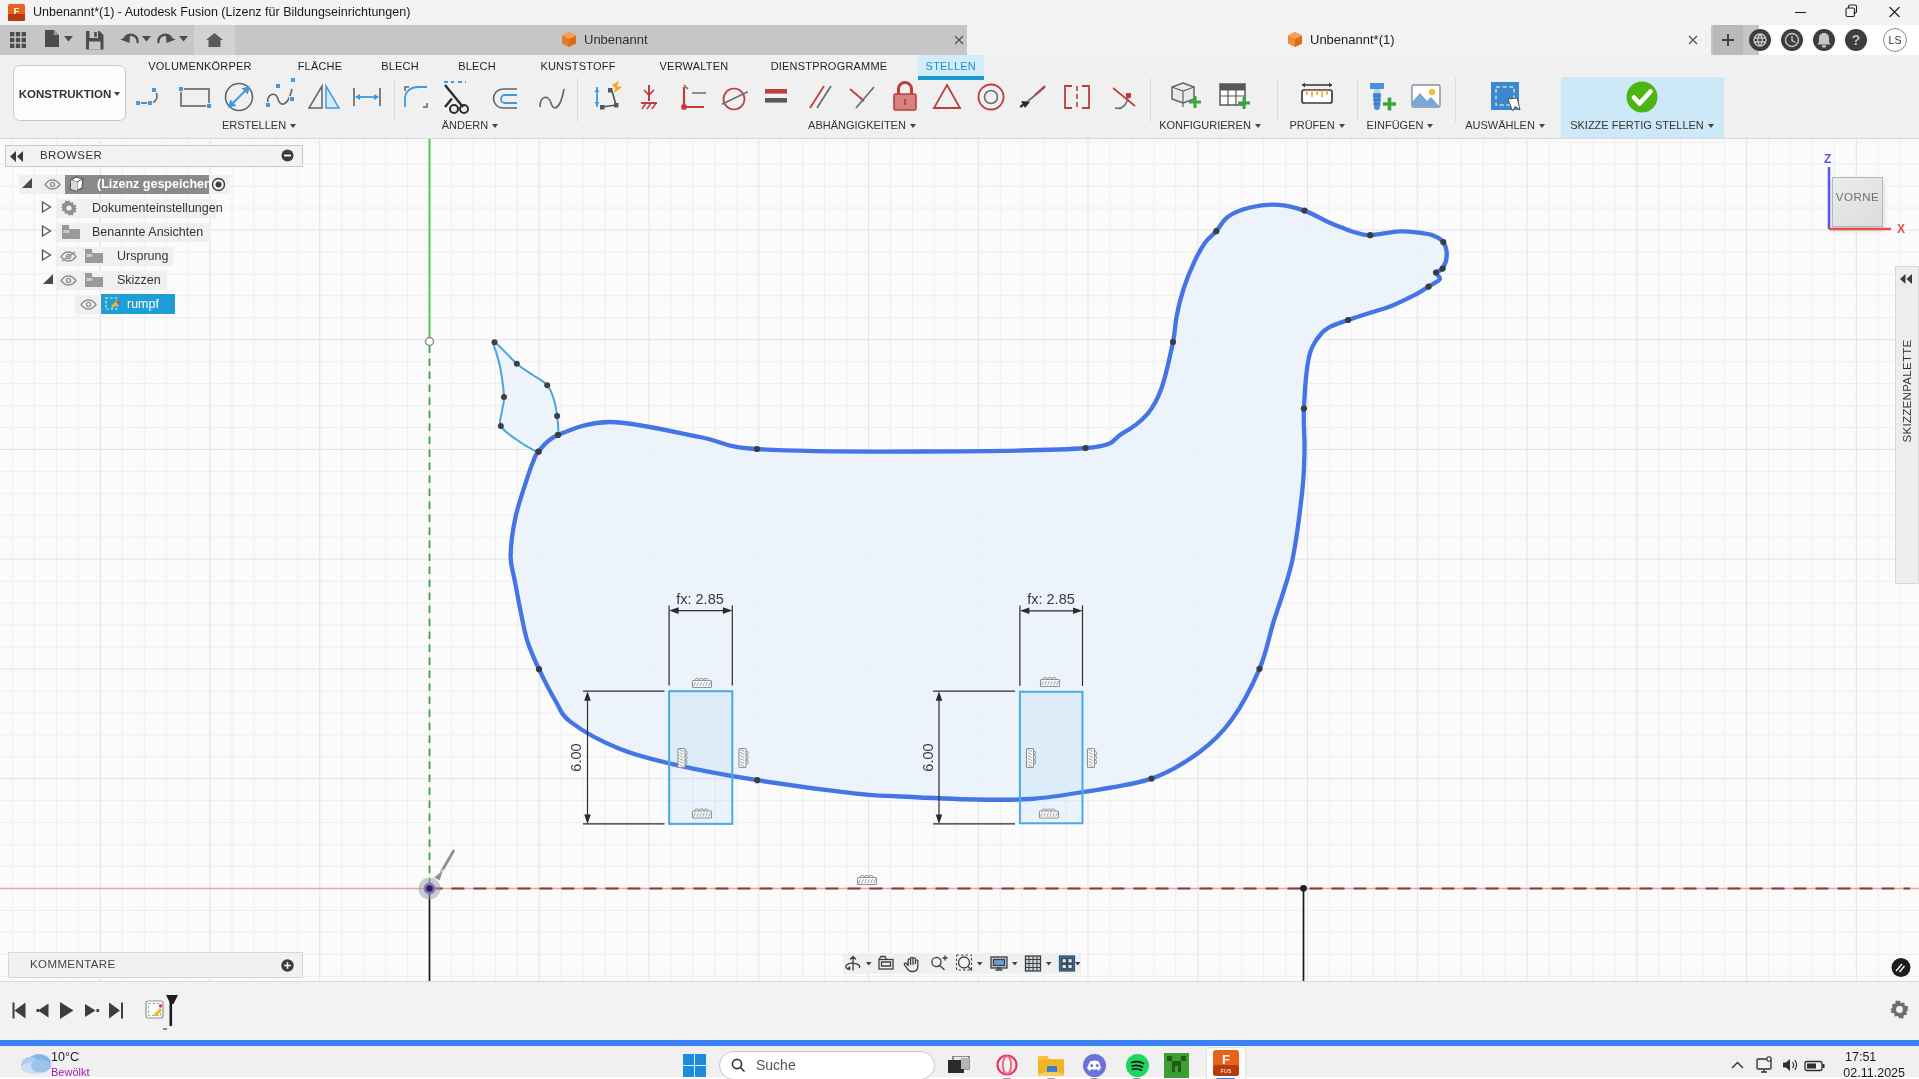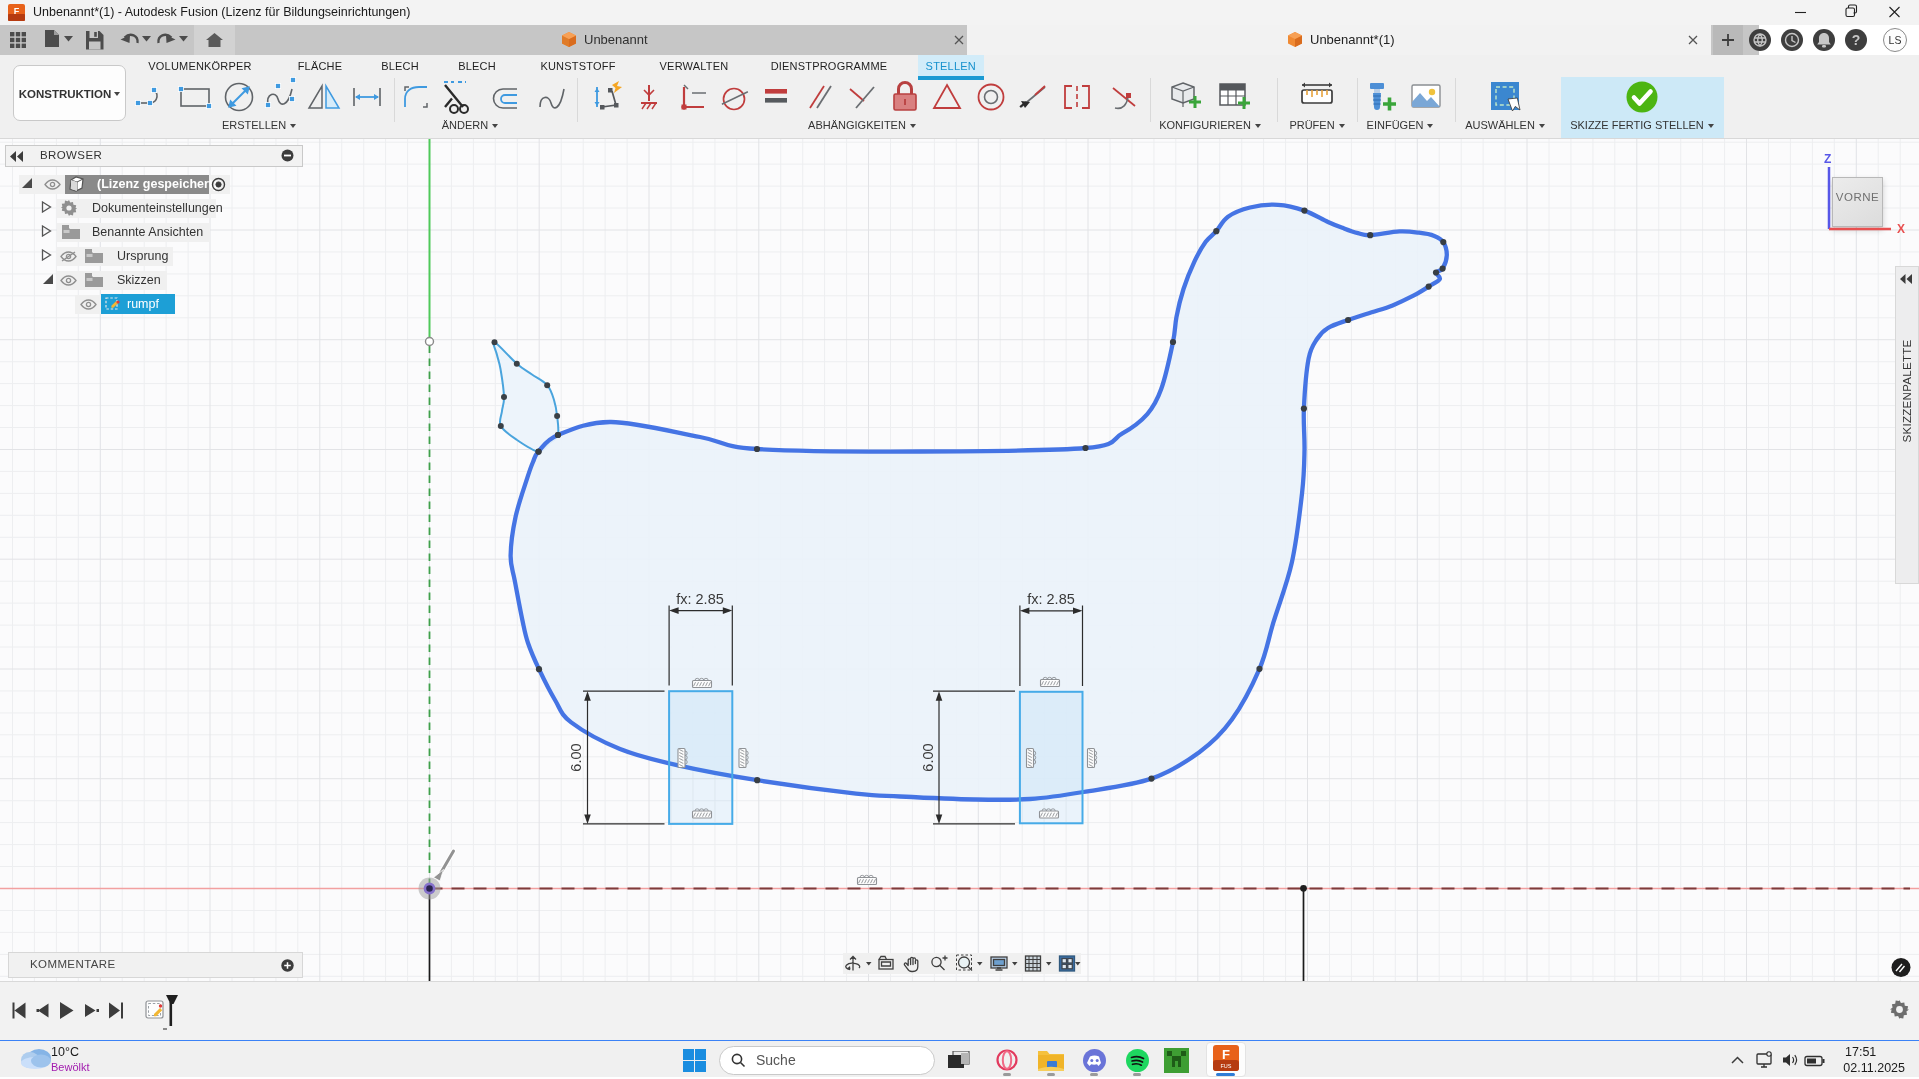--- a/index.html
+++ b/index.html
@@ -8,21 +8,21 @@
 #titlebar{position:absolute;left:0;top:0;width:1919px;height:25px;background:#f3f3f3}
 #titlebar .tt{position:absolute;left:33px;top:5px;font-size:12.5px;color:#1a1a1a}
 #qat{position:absolute;left:0;top:25px;width:1759px;height:30px;background:#c6c6c6}
 #ribbon{position:absolute;left:0;top:55px;width:1919px;height:84px;background:#f0f0f0;border-bottom:1px solid #d8d8d8}
 .rtab{position:absolute;top:0;height:22px;line-height:23px;font-size:11px;color:#1f1f1f;text-align:center;letter-spacing:.2px}
 .glabel{position:absolute;top:64px;height:14px;font-size:11px;color:#333;text-align:center;white-space:nowrap}
 .caret{display:inline-block;width:0;height:0;border-left:3.5px solid transparent;border-right:3.5px solid transparent;border-top:4.5px solid #444;vertical-align:1px;margin-left:4px}
 .vsep{position:absolute;top:23px;width:1px;height:44px;background:#d9d9d9}
 #canvas{position:absolute;left:0;top:139px;width:1919px;height:842px;background:#fbfbfc}
 #tlbar{position:absolute;left:0;top:981px;width:1919px;height:59px;background:#f2f2f2;border-top:1px solid #d9d9d9}
-#taskbar{position:absolute;left:0;top:1040px;width:1919px;height:37px;background:#f0f0f0;border-top:1px solid #3b82f6}
+#taskbar{position:absolute;left:0;top:1040px;width:1919px;height:37px;background:#f0f0f0;border-top:6px solid #3b82f6}
 .trow{position:absolute;height:19px;background:#f0f0f0}
 .ttext{position:absolute;top:2.5px;font-size:12.5px;color:#333;white-space:nowrap}
 </style></head><body>
 <div id="app">
 
 <div id="titlebar">
  <svg class="abs" style="left:8px;top:4px" width="17" height="17" viewBox="0 0 17 17">
         <rect x="0" y="0" width="17" height="17" rx="2" fill="#e8621a"></rect>
         <rect x="0" y="10" width="17" height="7" rx="1" fill="#b63b10"></rect>
         <text x="8.5" y="9.5" font-size="9" font-weight="bold" fill="#fff" text-anchor="middle" font-family="Liberation Sans">F</text>

